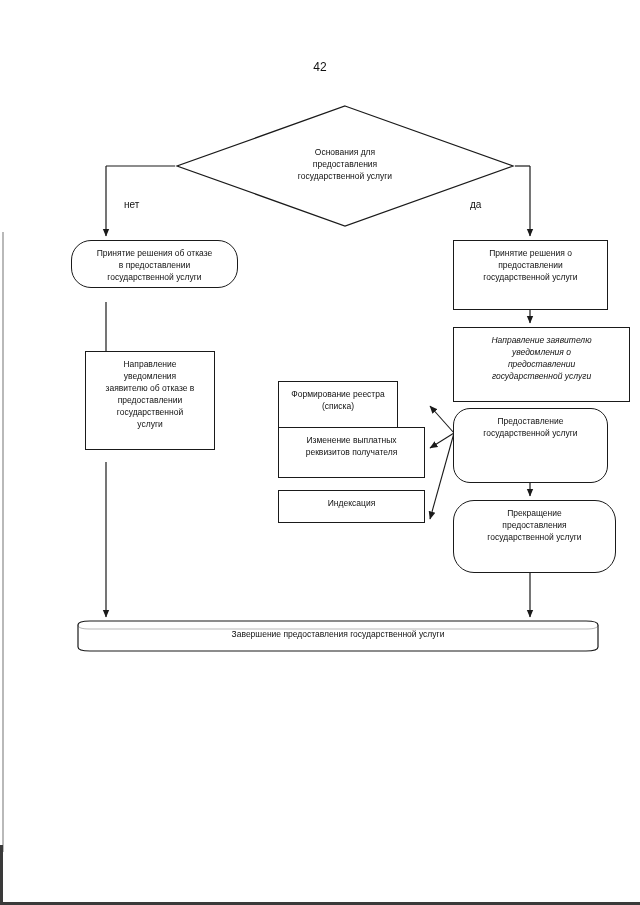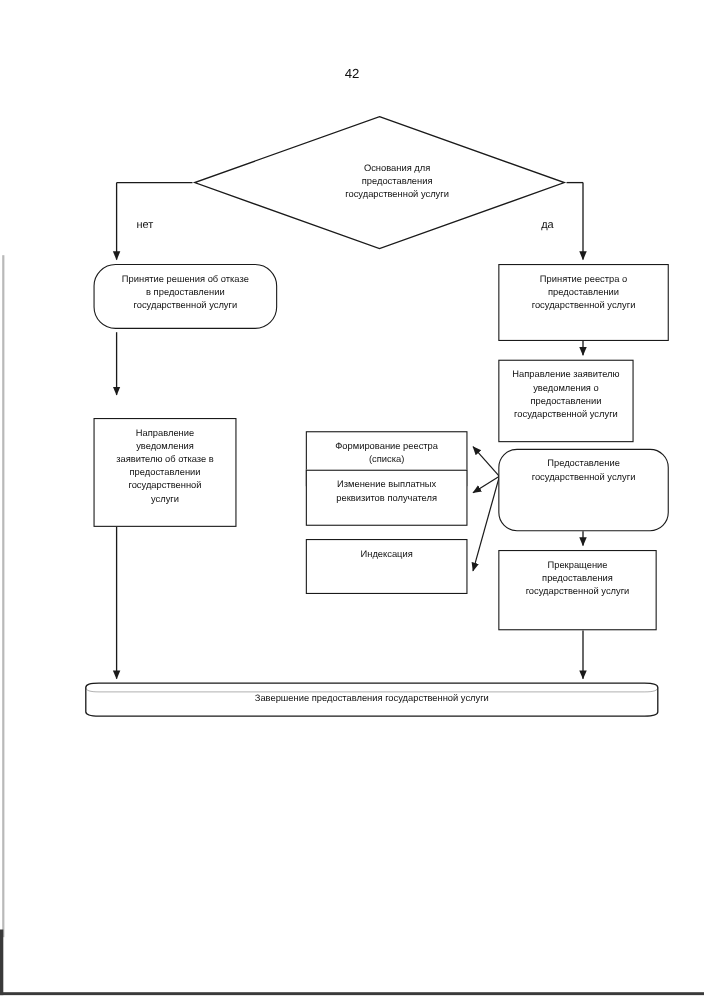--- a/index.html
+++ b/index.html
@@ -70,21 +70,21 @@
   .diamond-wrap {
     position: absolute;
     left: 175px;
     top: 104px;
     width: 340px;
     height: 124px;
   }
   .diamond-wrap svg { display: block; }
   .diamond-label {
     position: absolute;
-    left: 16px;
+    left: 0;
     top: 42px;
     width: 340px;
     text-align: center;
     font-size: 8.5px;
     line-height: 12px;
     color: #111;
     white-space: pre-line;
   }
   .branch-label {
     position: absolute;
@@ -160,70 +160,70 @@
   <div class="diamond-wrap">
     <svg width="340" height="124" viewBox="0 0 340 124">
       <polygon points="170,2 338,62 170,122 2,62" fill="#ffffff" stroke="#1a1a1a" stroke-width="1.2"></polygon>
     </svg>
     <div class="diamond-label">Основания для
 предоставления
 государственной услуги</div>
   </div>
 
   <div class="branch-label" style="left:124px; top:155px;">нет</div>
-  <div class="branch-label" style="left:492px; top:155px;">да</div>
-
-  <div class="node" style="left:85px; top:240px; width:167px; height:59px;border-radius:20px;">
+  <div class="branch-label" style="left:470px; top:155px;">да</div>
+
+  <div class="node" style="left:71px; top:240px; width:167px; height:48px;border-radius:20px;">
     <span class="txt">Принятие решения об отказе
 в предоставлении
 государственной услуги</span>
   </div>
 
-  <div class="node" style="left:85px; top:380px; width:130px; height:99px;">
+  <div class="node" style="left:85px; top:351px; width:130px; height:99px;">
     <span class="txt">Направление
 уведомления
 заявителю об отказе в
 предоставлении
 государственной
 услуги</span>
   </div>
 
-  <div class="node" style="left:278px; top:392px; width:147px; height:50px;">
+  <div class="node" style="left:278px; top:381px; width:120px; height:50px;">
     <span class="txt">Формирование реестра
 (списка)</span>
   </div>
 
   <div class="node" style="left:278px; top:427px; width:147px; height:51px;">
     <span class="txt">Изменение выплатных
 реквизитов получателя</span>
   </div>
 
-  <div class="node" style="left:278px; top:490px; width:147px; height:50px;">
+  <div class="node" style="left:278px; top:490px; width:147px; height:33px;">
     <span class="txt">Индексация</span>
   </div>
 
   <div class="node" style="left:453px; top:240px; width:155px; height:70px;">
-    <span class="txt">Принятие реестра о
+    <span class="txt">Принятие решения о
 предоставлении
 государственной услуги</span>
   </div>
 
-  <div class="node" style="left:453px; top:327px; width:123px; height:75px;">
+  <div class="node" style="left:453px; top:327px; width:177px; height:75px;font-style:italic;">
     <span class="txt">Направление заявителю
 уведомления о
 предоставлении
 государственной услуги</span>
   </div>
 
   <div class="node" style="left:453px; top:408px; width:155px; height:75px;border-radius:17px;">
     <span class="txt">Предоставление
 государственной услуги</span>
   </div>
 
-  <div class="node" style="left:453px; top:500px; width:144px; height:73px;">
+  <div class="node" style="left:453px; top:500px; width:163px; height:73px;border-radius:21px;">
     <span class="txt">Прекращение
 предоставления
 государственной услуги</span>
   </div>
 
   <div class="terminator">
     <svg width="540" height="32" viewBox="0 0 540 32">
       <path d="M10,5 C10,2.2 14,1 22,1 L518,1 C526,1 530,2.2 530,5 L530,27 C530,29.8 526,31 518,31 L22,31 C14,31 10,29.8 10,27 Z" fill="#ffffff" stroke="#1a1a1a" stroke-width="1.2"></path>
       <path d="M10,5 C10,7.8 14,9 22,9 L518,9 C526,9 530,7.8 530,5" fill="none" stroke="#1a1a1a" stroke-width="0.9" opacity="0.35"></path>
     </svg>

